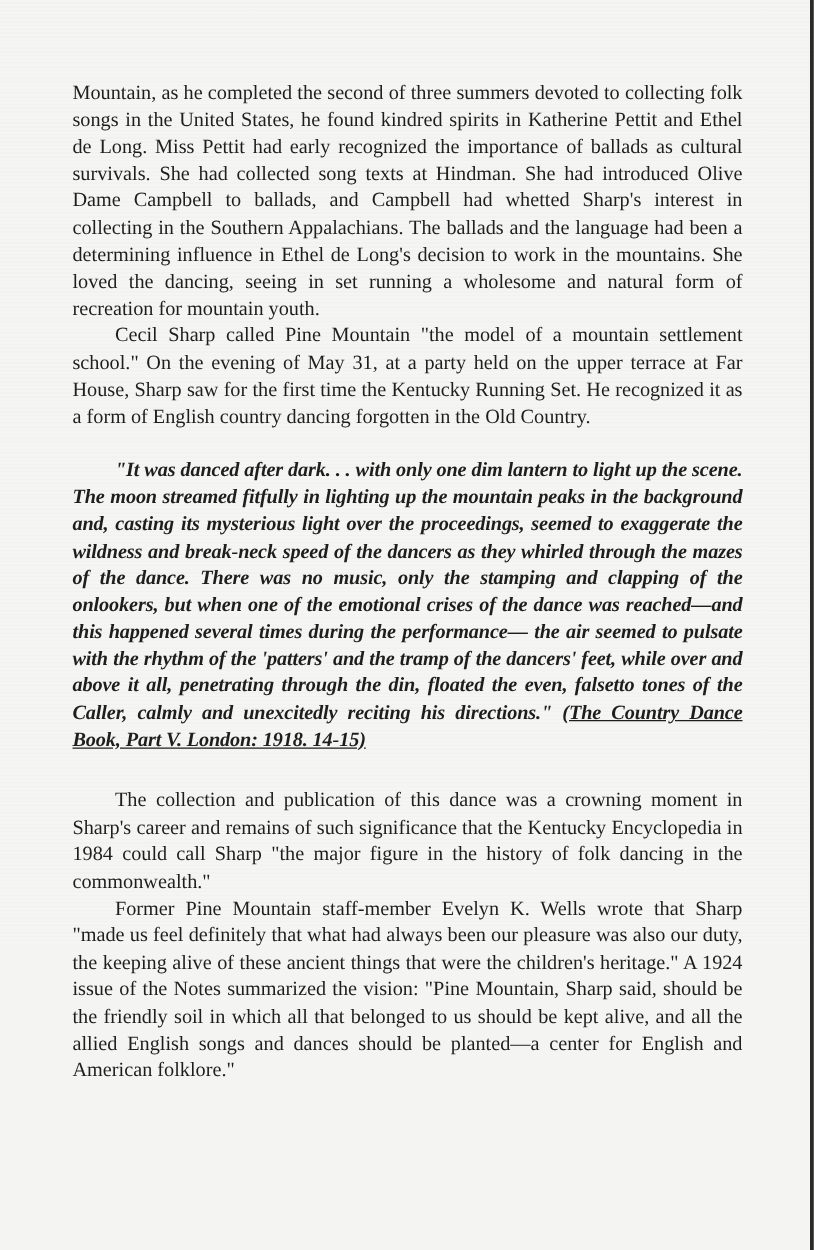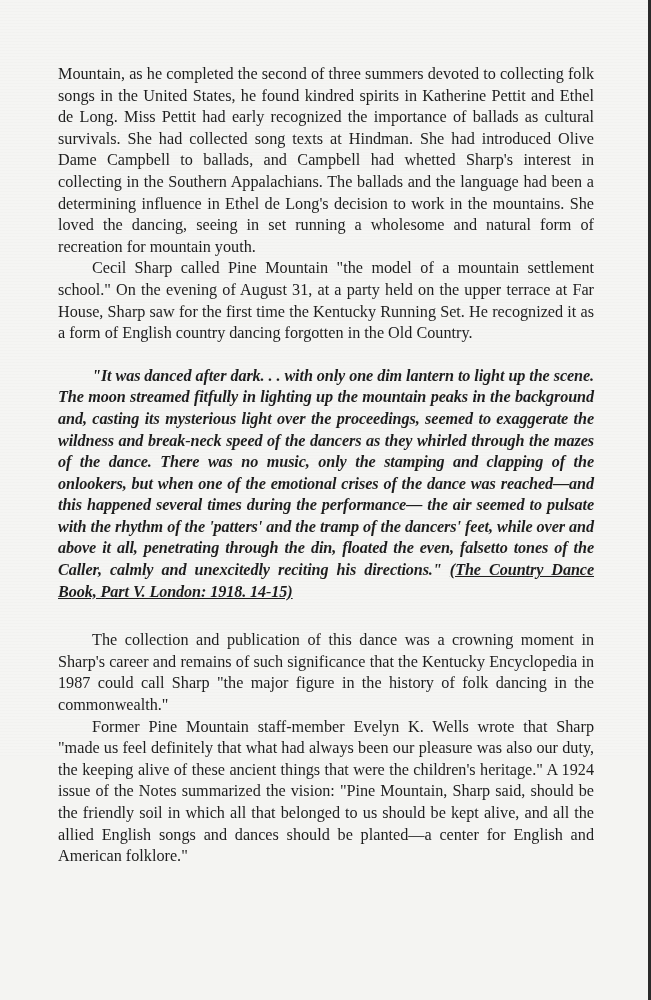--- a/index.html
+++ b/index.html
@@ -57,19 +57,19 @@
   .after-quote {
     margin-top: 27px !important;
   }
 </style>
 </head>
 <body>
 
 <div class="page">
   <div class="content">
     <p>Mountain, as he completed the second of three summers devoted to collecting folk songs in the United States, he found kindred spirits in Katherine Pettit and Ethel de Long. Miss Pettit had early recognized the importance of ballads as cultural survivals. She had collected song texts at Hindman. She had introduced Olive Dame Campbell to ballads, and Campbell had whetted Sharp's interest in collecting in the Southern Appalachians. The ballads and the language had been a determining influence in Ethel de Long's decision to work in the mountains. She loved the dancing, seeing in set running a wholesome and natural form of recreation for mountain youth.</p>
-    <p class="indent">Cecil Sharp called Pine Mountain "the model of a mountain settlement school." On the evening of August 31, at a party held on the upper terrace at Far House, Sharp saw for the first time the Kentucky Running Set. He recognized it as a form of English country dancing forgotten in the Old Country.</p>
+    <p class="indent">Cecil Sharp called Pine Mountain "the model of a mountain settlement school." On the evening of May 31, at a party held on the upper terrace at Far House, Sharp saw for the first time the Kentucky Running Set. He recognized it as a form of English country dancing forgotten in the Old Country.</p>
     <p class="indent quote"><span>"It was danced after dark. . . with only one dim lantern to light up the scene. The moon streamed fitfully in lighting up the mountain peaks in the background and, casting its mysterious light over the proceedings, seemed to exaggerate the wildness and break-neck speed of the dancers as they whirled through the mazes of the dance. There was no music, only the stamping and clapping of the onlookers, but when one of the emotional crises of the dance was reached—and this happened several times during the performance— the air seemed to pulsate with the rhythm of the 'patters' and the tramp of the dancers' feet, while over and above it all, penetrating through the din, floated the even, falsetto tones of the Caller, calmly and unexcitedly reciting his directions." </span><span class="citation">(The Country Dance Book, Part V. London: 1918. 14-15)</span></p>
-    <p class="indent after-quote">The collection and publication of this dance was a crowning moment in Sharp's career and remains of such significance that the Kentucky Encyclopedia in 1987 could call Sharp "the major figure in the history of folk dancing in the commonwealth."</p>
+    <p class="indent after-quote">The collection and publication of this dance was a crowning moment in Sharp's career and remains of such significance that the Kentucky Encyclopedia in 1984 could call Sharp "the major figure in the history of folk dancing in the commonwealth."</p>
     <p class="indent">Former Pine Mountain staff-member Evelyn K. Wells wrote that Sharp "made us feel definitely that what had always been our pleasure was also our duty, the keeping alive of these ancient things that were the children's heritage." A 1924 issue of the Notes summarized the vision: "Pine Mountain, Sharp said, should be the friendly soil in which all that belonged to us should be kept alive, and all the allied English songs and dances should be planted—a center for English and American folklore."</p>
   </div>
   <div class="edge-right"></div>
 </div>
 
 </body></html>

